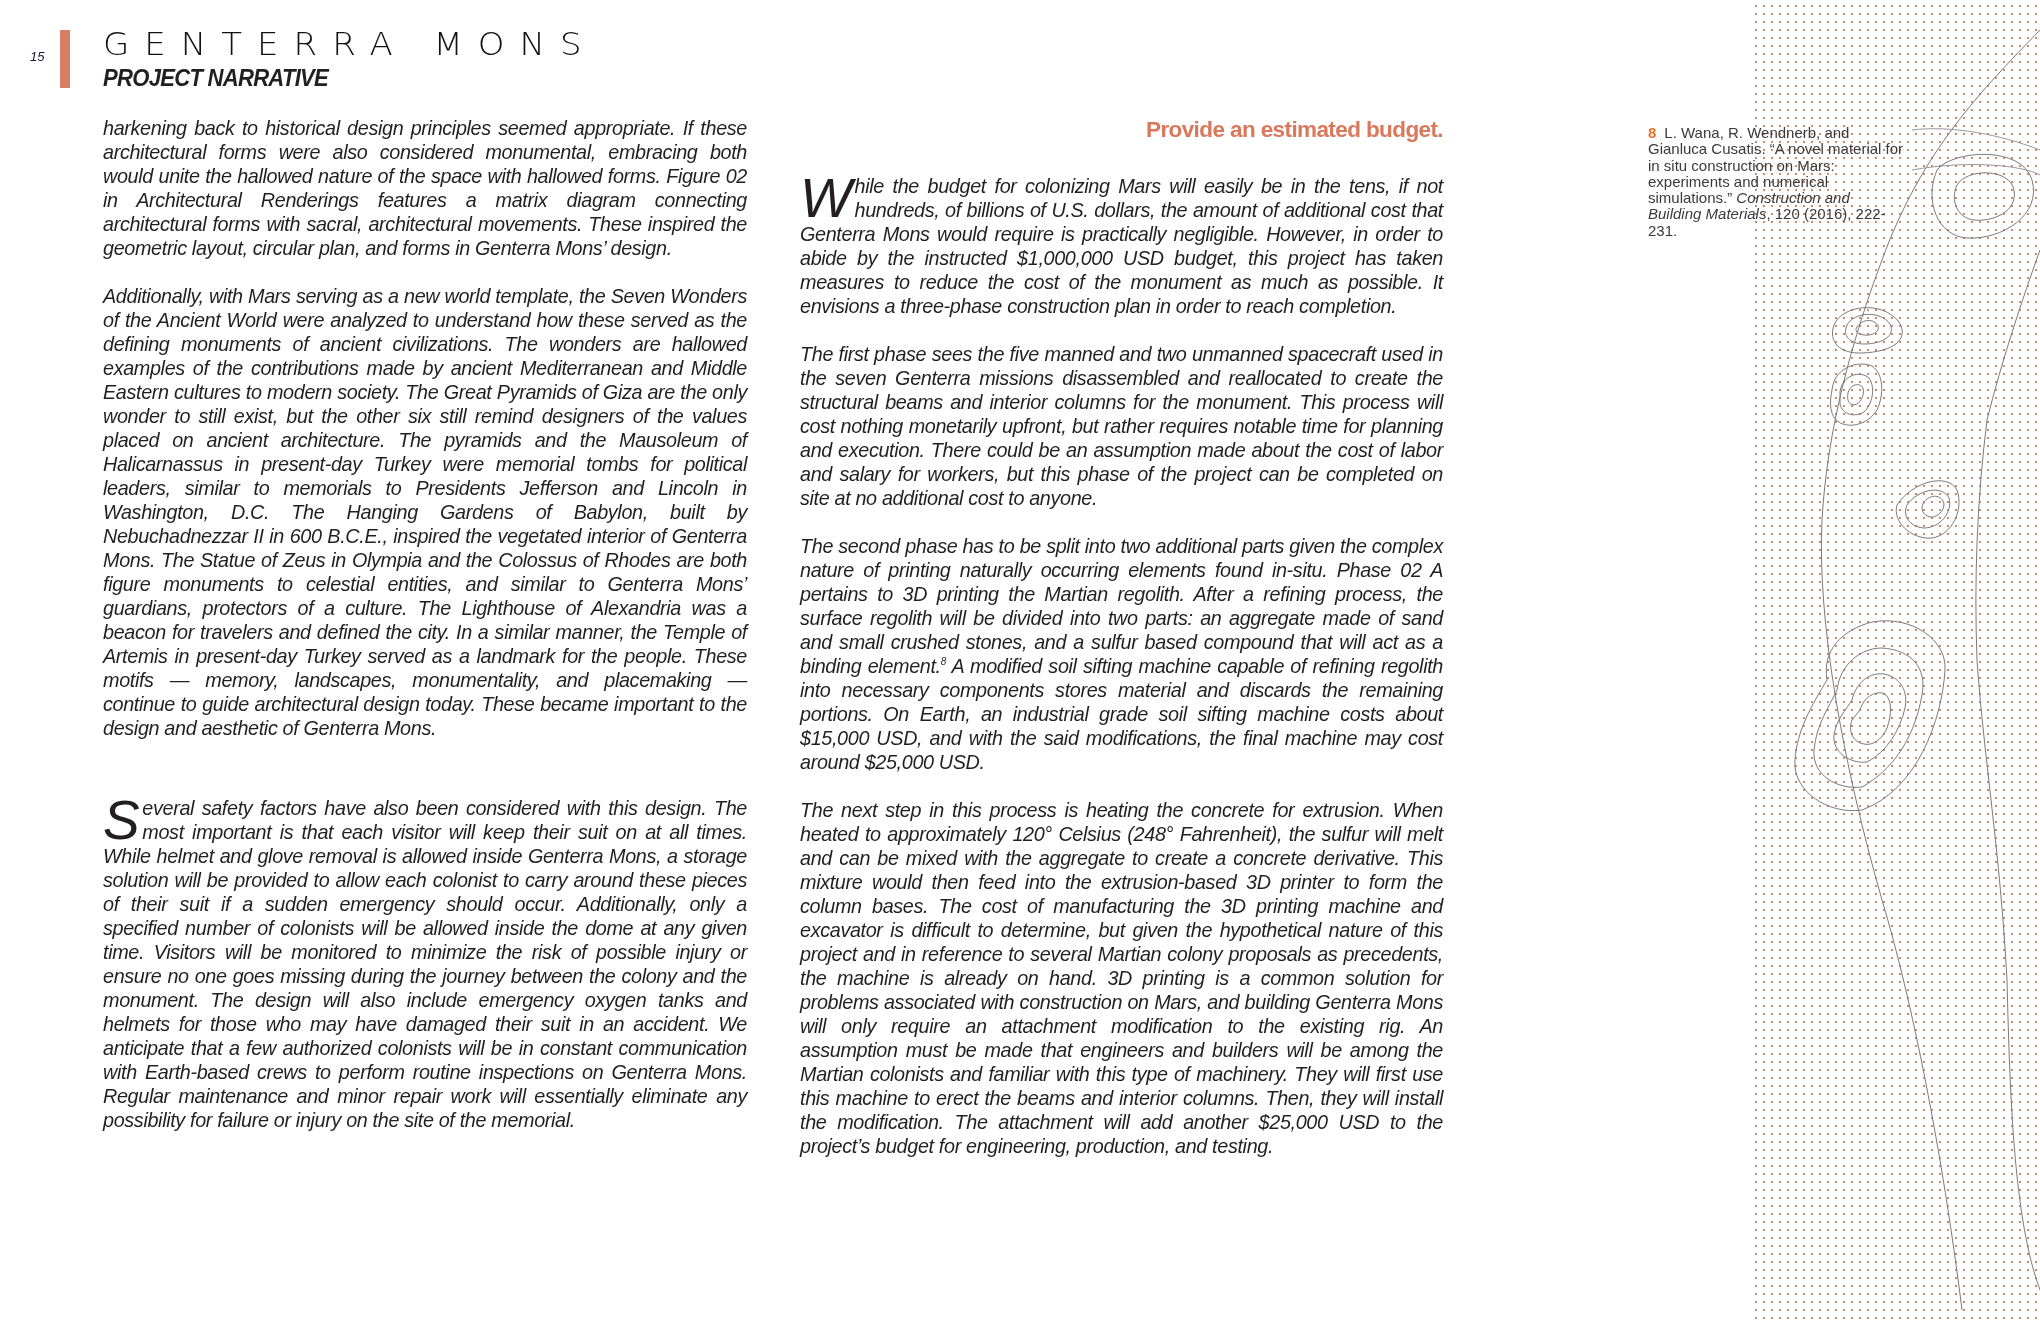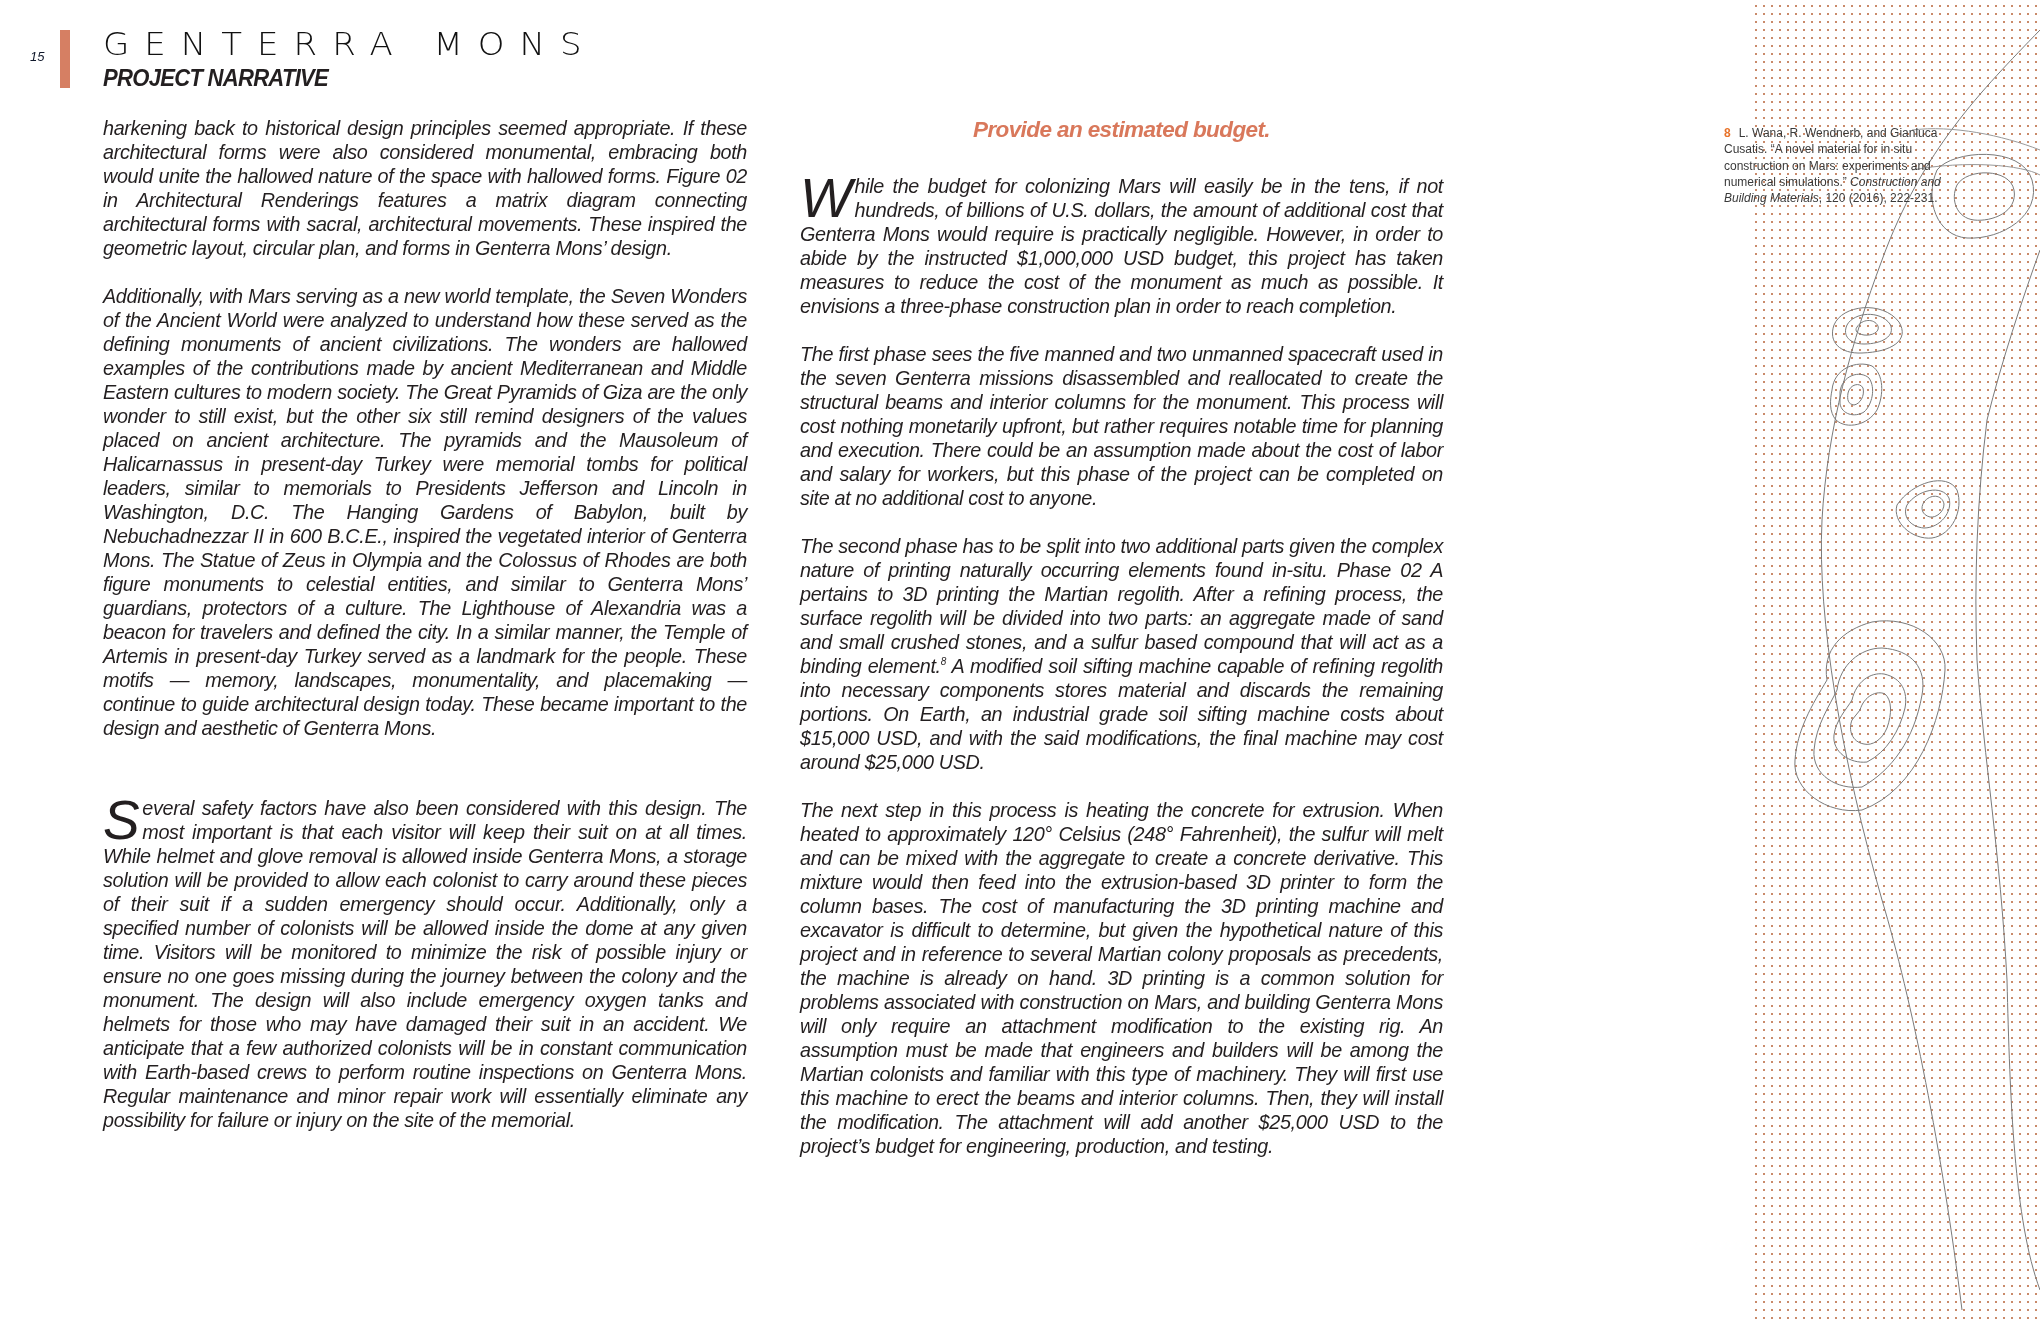--- a/index.html
+++ b/index.html
@@ -33,42 +33,42 @@
   .col {
     position: absolute; top: 116px;
     font-size: 19.8px; line-height: 24px; text-align: justify;
     letter-spacing: -0.35px;
   }
   .col-left { left: 103px; width: 644px; }
   .col-mid { left: 800px; width: 643px; }
   .col p { margin: 0; font-style: italic; }
   .gap { height: 24px; }
   .q-heading {
-    color: #d9785b; font-style: italic; font-size: 22.5px; line-height: 28px;
-    letter-spacing: -0.6px; margin: 0; text-align: center;
+    color: #d9785b; font-size: 22.5px; line-height: 28px;
+    letter-spacing: -0.6px; margin: 0; text-align: right;
   }
   .dropcap {
     float: left; font-size: 55px; line-height: 44px; margin: 2px 3px -4px 0;
     font-weight: 400; color: #231f20;
   }
   .phase-h { font-weight: bold; margin: 0; }
   sup { font-size: 10px; line-height: 0; vertical-align: 8px; }
 
   .panel {
     position: absolute; left: 1752px; top: 0; width: 288px; height: 1320px;
     background-color: #ffffff;
     background-image: radial-gradient(circle, #c98a6a 0.9px, transparent 1.3px);
     background-size: 8px 8px;
     background-position: 0 2px;
     overflow: hidden;
   }
   .panel svg { position: absolute; left: 0; top: 0; }
   .footnote {
-    position: absolute; left: 1724px; top: 125px; width: 256px;
-    font-size: 12px; line-height: 16.3px; color: #3a3a3a;
+    position: absolute; left: 1648px; top: 125px; width: 256px;
+    font-size: 15px; line-height: 16.3px; color: #3a3a3a;
     background: transparent;
   }
   .footnote .fn-num { color: #e8732a; font-weight: bold; margin-right: 8px; }
   .footnote i { font-style: italic; }
 </style>
 </head>
 <body>
 
 <div class="page-num">15</div>
 <div class="accent-bar"></div>

